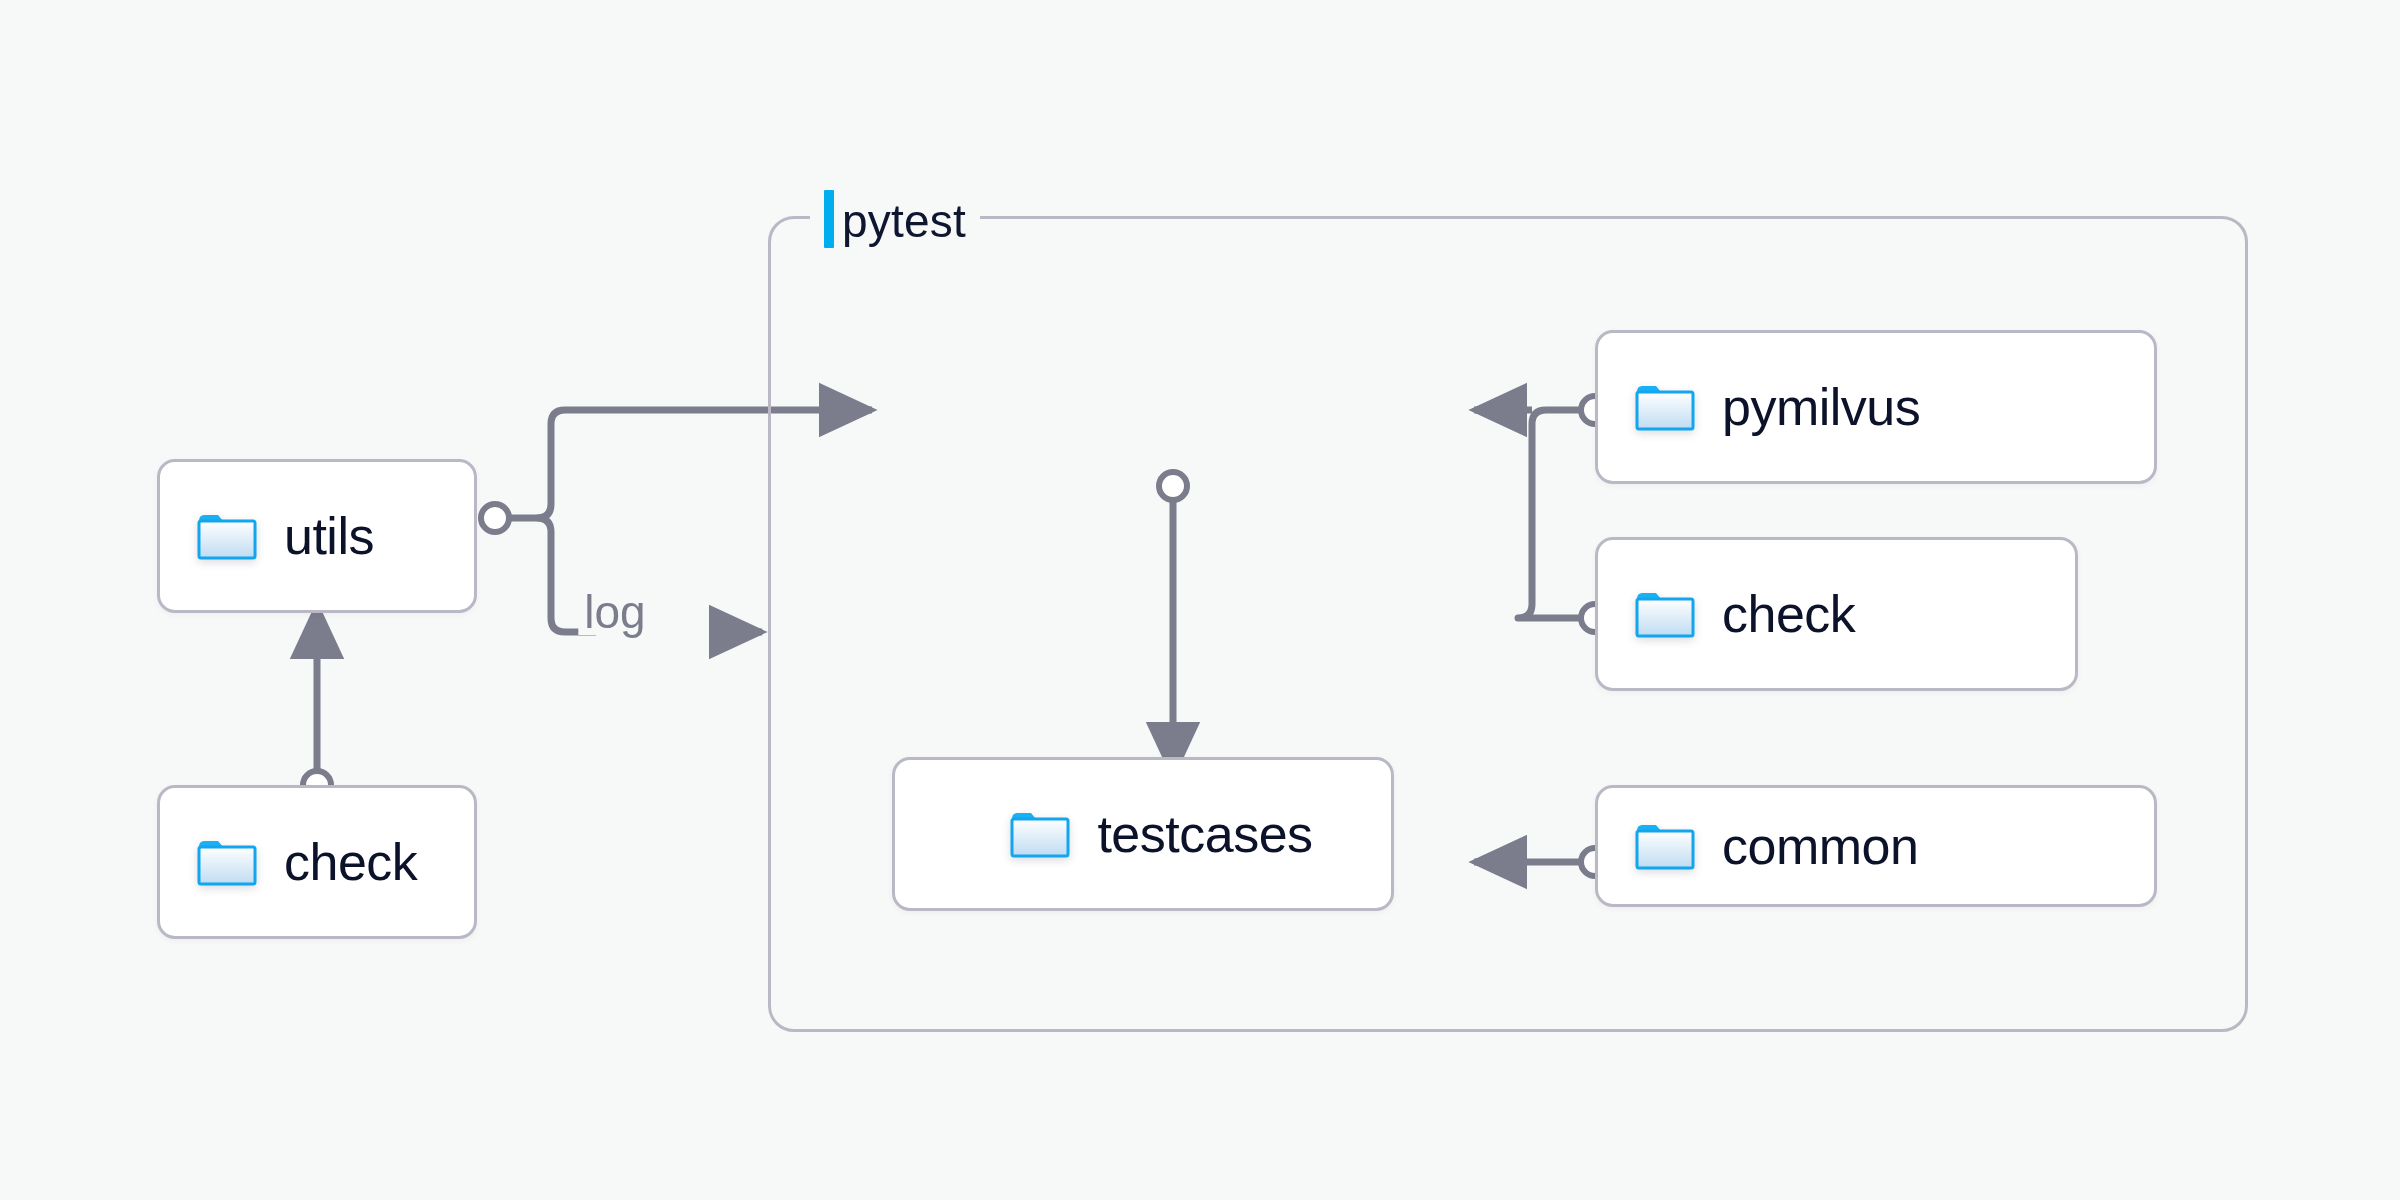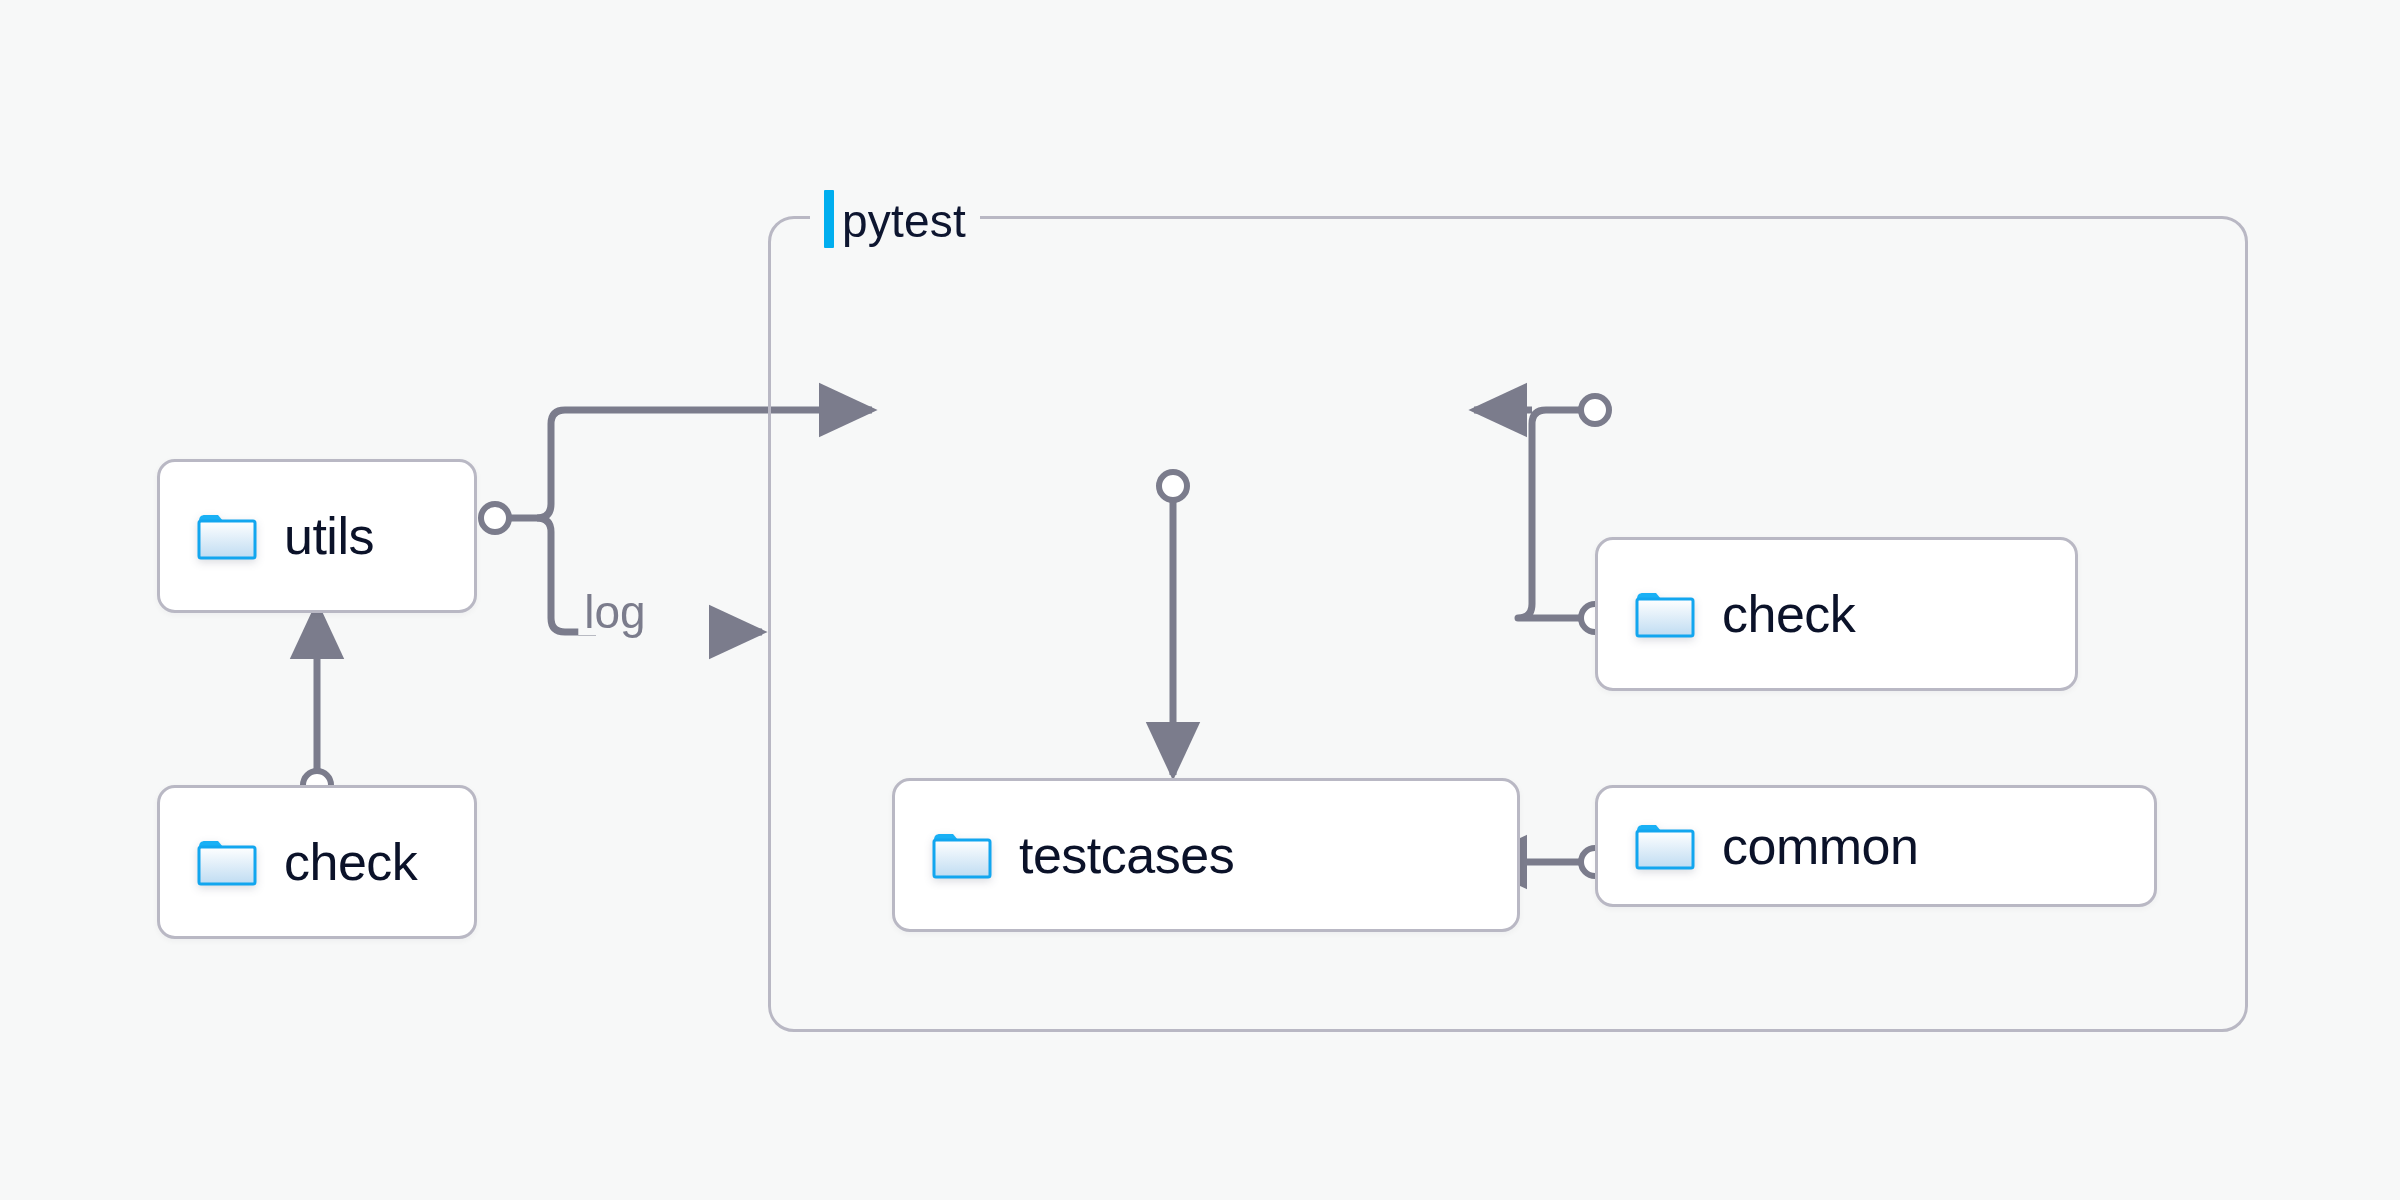--- a/index.html
+++ b/index.html
@@ -164,30 +164,39 @@
     <span class="folder-icon">
       <svg width="62" height="52" viewBox="0 0 62 52" xmlns="http://www.w3.org/2000/svg">
         <path d="M3 11 C3 7 5 5 9 5 L22 5 L27 11 L27 16 L3 16 Z" fill="#19b0f5"></path>
         <rect x="3" y="11" width="56" height="37" rx="2" fill="url(#folderGrad)" stroke="#12a6ef" stroke-width="3"></rect>
       </svg>
     </span>
     <span class="node-label">check</span>
   </div>
 
 
-  <div class="node" id="node-testcases" style="left: 892px; top: 778px; width: 628px; height: 154px;">
+  <div class="node" id="node-testcases" style="left: 892px; top: 757px; width: 502px; height: 154px; justify-content: center;">
     <span class="folder-icon">
       <svg width="62" height="52" viewBox="0 0 62 52" xmlns="http://www.w3.org/2000/svg">
         <path d="M3 11 C3 7 5 5 9 5 L22 5 L27 11 L27 16 L3 16 Z" fill="#19b0f5"></path>
         <rect x="3" y="11" width="56" height="37" rx="2" fill="url(#folderGrad)" stroke="#12a6ef" stroke-width="3"></rect>
       </svg>
     </span>
     <span class="node-label">testcases</span>
   </div>
 
+  <div class="node" id="node-pymilvus" style="left: 1595px; top: 330px; width: 562px; height: 154px;">
+    <span class="folder-icon">
+      <svg width="62" height="52" viewBox="0 0 62 52" xmlns="http://www.w3.org/2000/svg">
+        <path d="M3 11 C3 7 5 5 9 5 L22 5 L27 11 L27 16 L3 16 Z" fill="#19b0f5"></path>
+        <rect x="3" y="11" width="56" height="37" rx="2" fill="url(#folderGrad)" stroke="#12a6ef" stroke-width="3"></rect>
+      </svg>
+    </span>
+    <span class="node-label">pymilvus</span>
+  </div>
 
   <div class="node" id="node-check" style="left: 1595px; top: 537px; width: 483px; height: 154px;">
     <span class="folder-icon">
       <svg width="62" height="52" viewBox="0 0 62 52" xmlns="http://www.w3.org/2000/svg">
         <path d="M3 11 C3 7 5 5 9 5 L22 5 L27 11 L27 16 L3 16 Z" fill="#19b0f5"></path>
         <rect x="3" y="11" width="56" height="37" rx="2" fill="url(#folderGrad)" stroke="#12a6ef" stroke-width="3"></rect>
       </svg>
     </span>
     <span class="node-label">check</span>
   </div>

